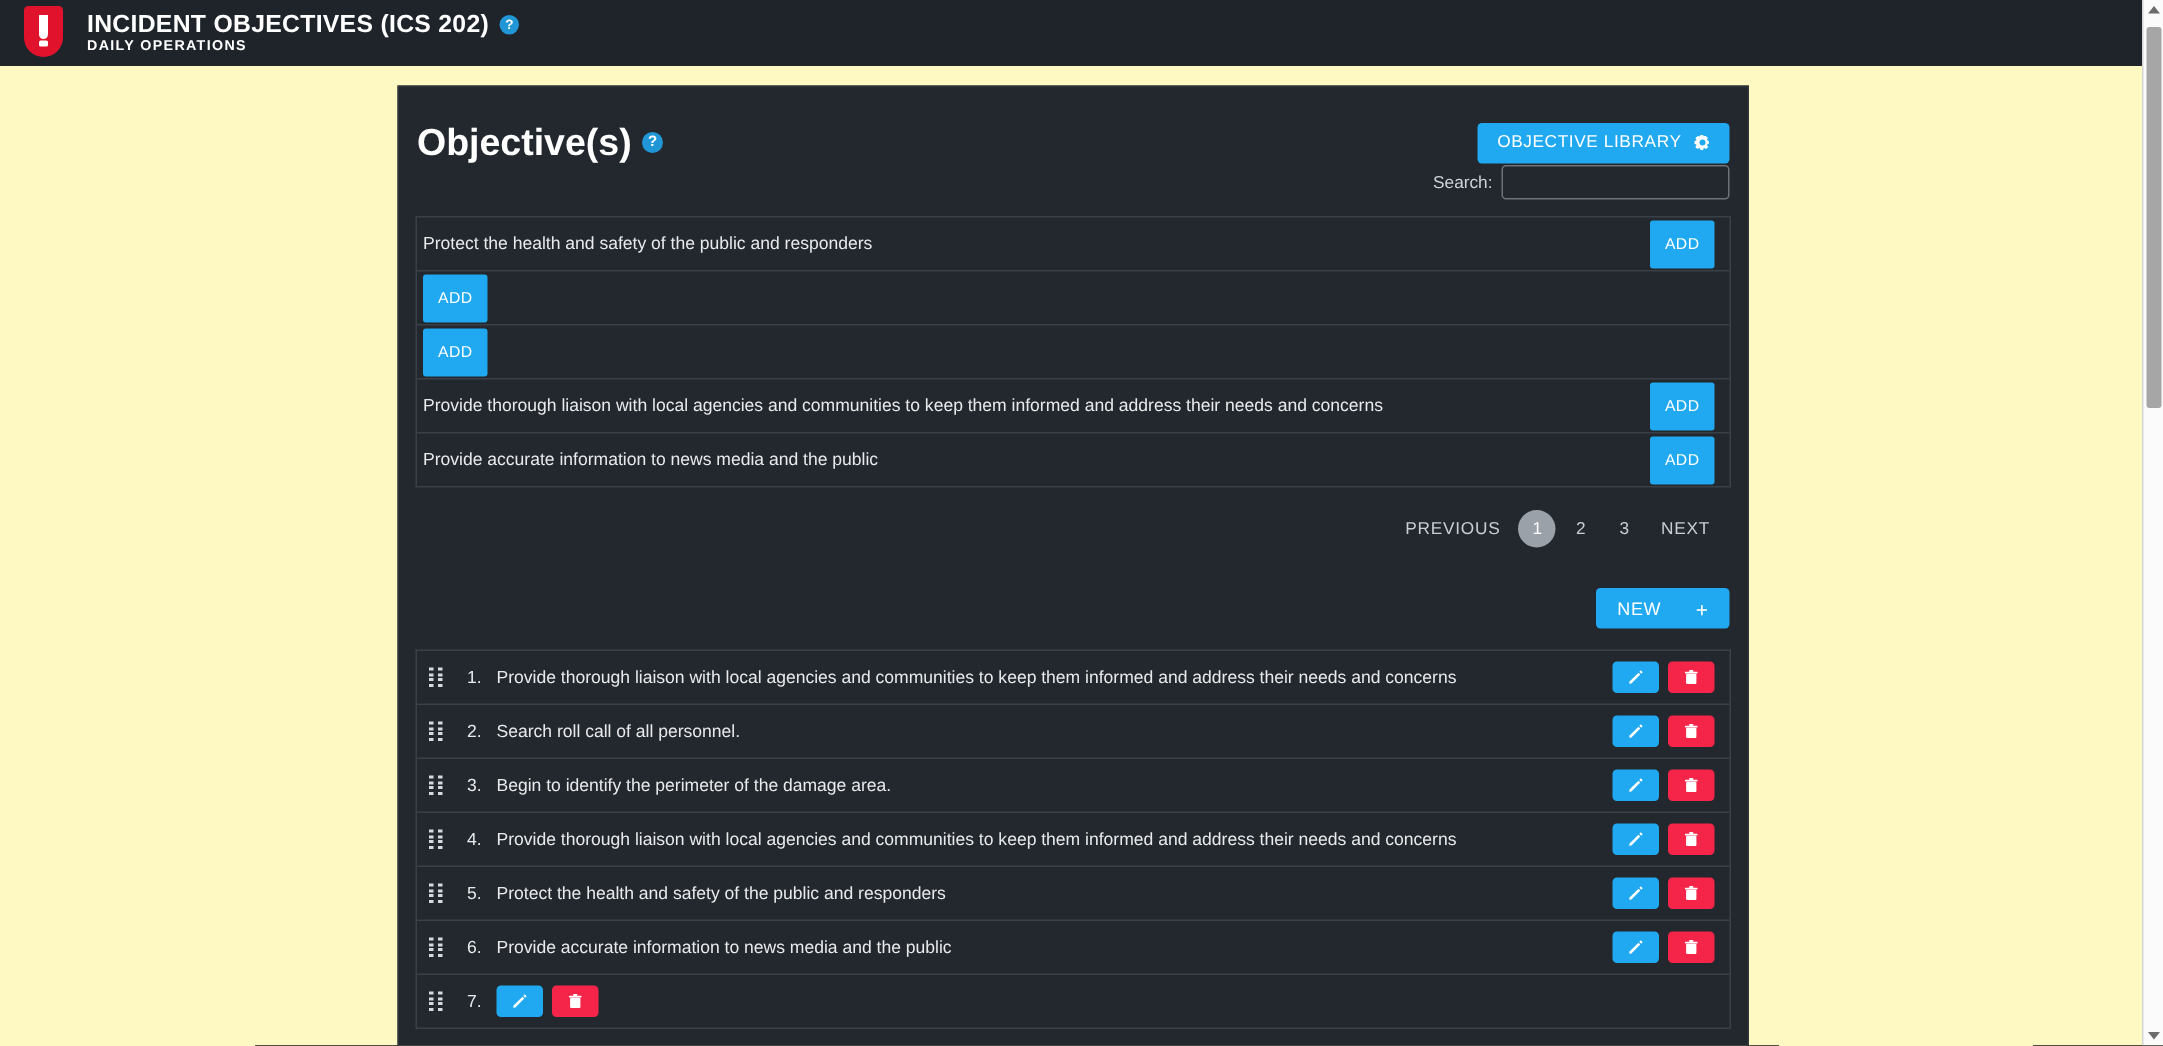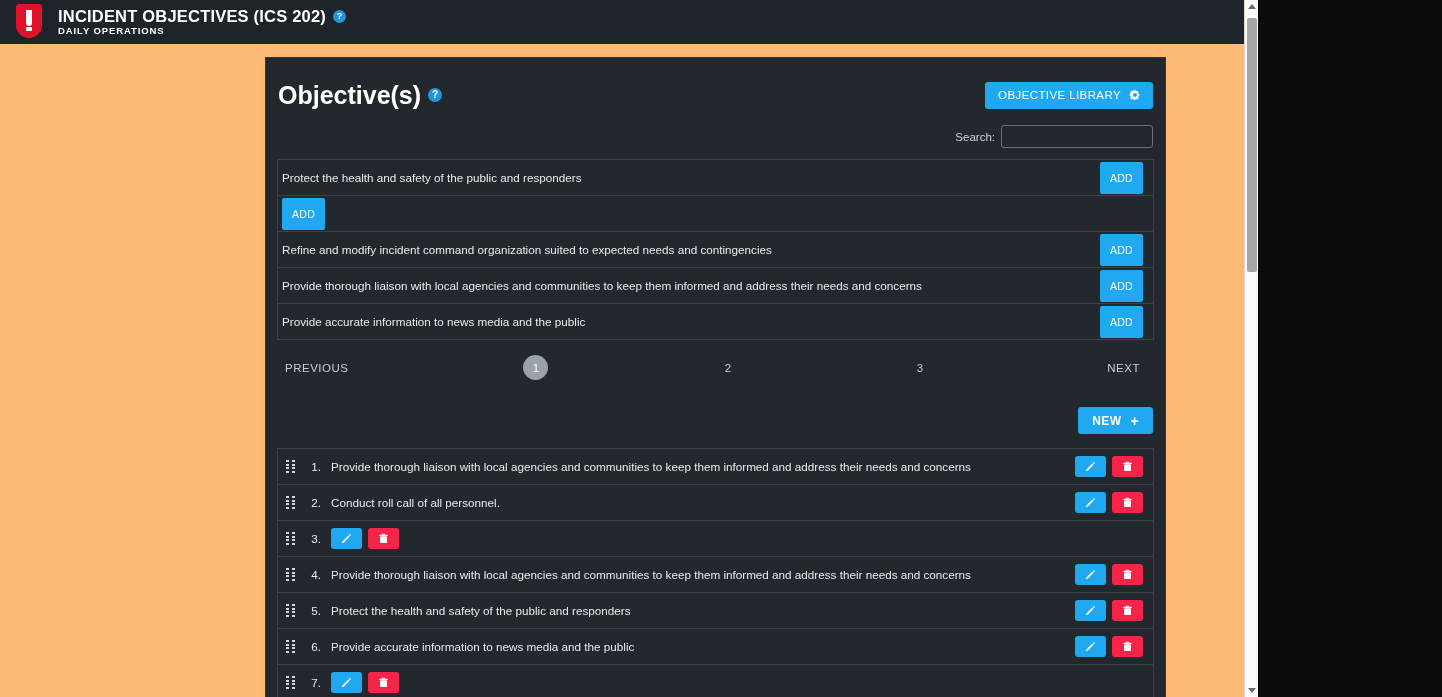--- a/index.html
+++ b/index.html
@@ -7,23 +7,23 @@
   html, body {
     width: 1442px;
     height: 697px;
     overflow: hidden;
     background: #0c0c0c;
     font-family: "Liberation Sans", sans-serif;
   }
 
   #app {
     position: relative;
-    width: 1258px;
+    width: 1442px;
     height: 697px;
-    background: #fdba74;
+    background: #fef9c3;
     overflow: hidden;
   }
 
   
   .topbar {
     position: absolute;
     top: 0; left: 0;
     width: 1428px;
     height: 44px;
     background: #1f242b;
@@ -159,21 +159,20 @@
     background: #20a8f0;
     border-radius: 50%;
   }
 
   
   .search-row {
     display: flex;
     align-items: center;
     justify-content: flex-end;
     gap: 6px;
-    margin-top: 15px;
     padding-right: 1px;
   }
   .search-label { color: #cfd3d7; font-size: 11.5px; }
   .search-input {
     width: 152px;
     height: 23px;
     background: #23282e;
     border: 1px solid #6c7378;
     border-radius: 3px;
     color: #ffffff;
@@ -209,21 +208,21 @@
     padding: 16px 10px;
     font-size: 10.5px;
     letter-spacing: .3px;
     border-radius: 2px;
   }
 
   
   .pagination {
     display: flex;
     align-items: center;
-    justify-content: space-between;
+    justify-content: flex-end;
     gap: 4px;
     margin-top: 15px;
     padding-right: 6px;
   }
   .page-link {
     color: #c9ced3;
     font-size: 11.5px;
     letter-spacing: .5px;
     padding: 4px 8px;
     cursor: pointer;
@@ -254,22 +253,21 @@
     display: flex;
     justify-content: flex-end;
     margin-top: 27px;
     padding-right: 1px;
   }
   .btn-new {
     height: 27px;
     padding: 13px 14px;
     font-size: 12px;
     letter-spacing: .4px;
-    gap: 9px;
-    font-weight: bold;
+    gap: 23px;
   }
   .plus { font-size: 14px; line-height: 1; }
 
   
   .obj-table {
     margin-top: 14px;
     border: 1px solid #3a4047;
     border-bottom: none;
   }
   .obj-row {
@@ -401,21 +399,20 @@
 
     <div class="lib-table">
       <div class="lib-row">
         <span class="lib-text">Protect the health and safety of the public and responders</span>
         <button class="btn-blue btn-add">ADD</button>
       </div>
       <div class="lib-row">
         <button class="btn-blue btn-add">ADD</button>
       </div>
       <div class="lib-row">
-        <span class="lib-text">Refine and modify incident command organization suited to expected needs and contingencies</span>
         <button class="btn-blue btn-add">ADD</button>
       </div>
       <div class="lib-row">
         <span class="lib-text">Provide thorough liaison with local agencies and communities to keep them informed and address their needs and concerns</span>
         <button class="btn-blue btn-add">ADD</button>
       </div>
       <div class="lib-row">
         <span class="lib-text">Provide accurate information to news media and the public</span>
         <button class="btn-blue btn-add">ADD</button>
       </div>
@@ -473,21 +470,21 @@
             <i></i>
             <i></i>
             <i></i>
             <i></i>
             <i></i>
             <i></i>
             <i></i>
             <i></i>
           </span>
         <span class="obj-num">2.</span>
-        <span class="obj-text">Conduct roll call of all personnel.</span>
+        <span class="obj-text">Search roll call of all personnel.</span>
         <span class="row-actions">
           <button class="btn-icon btn-edit">
             <svg width="11" height="11" viewBox="0 0 16 16">
               <path d="M2 12.2 L10.6 3.6 L12.4 5.4 L3.8 14 L1.6 14.4 Z" fill="#ffffff"></path>
               <path d="M11.5 2.7 L12.9 1.3 L14.7 3.1 L13.3 4.5 Z" fill="#ffffff"></path>
             </svg>
           </button>
           <button class="btn-icon btn-del">
             <svg width="11" height="11" viewBox="0 0 16 16">
               <rect x="3" y="4.6" width="10" height="10" rx="1" fill="#ffffff"></rect>
@@ -503,20 +500,21 @@
             <i></i>
             <i></i>
             <i></i>
             <i></i>
             <i></i>
             <i></i>
             <i></i>
             <i></i>
           </span>
         <span class="obj-num">3.</span>
+        <span class="obj-text">Begin to identify the perimeter of the damage area.</span>
         <span class="row-actions">
           <button class="btn-icon btn-edit">
             <svg width="11" height="11" viewBox="0 0 16 16">
               <path d="M2 12.2 L10.6 3.6 L12.4 5.4 L3.8 14 L1.6 14.4 Z" fill="#ffffff"></path>
               <path d="M11.5 2.7 L12.9 1.3 L14.7 3.1 L13.3 4.5 Z" fill="#ffffff"></path>
             </svg>
           </button>
           <button class="btn-icon btn-del">
             <svg width="11" height="11" viewBox="0 0 16 16">
               <rect x="3" y="4.6" width="10" height="10" rx="1" fill="#ffffff"></rect>

